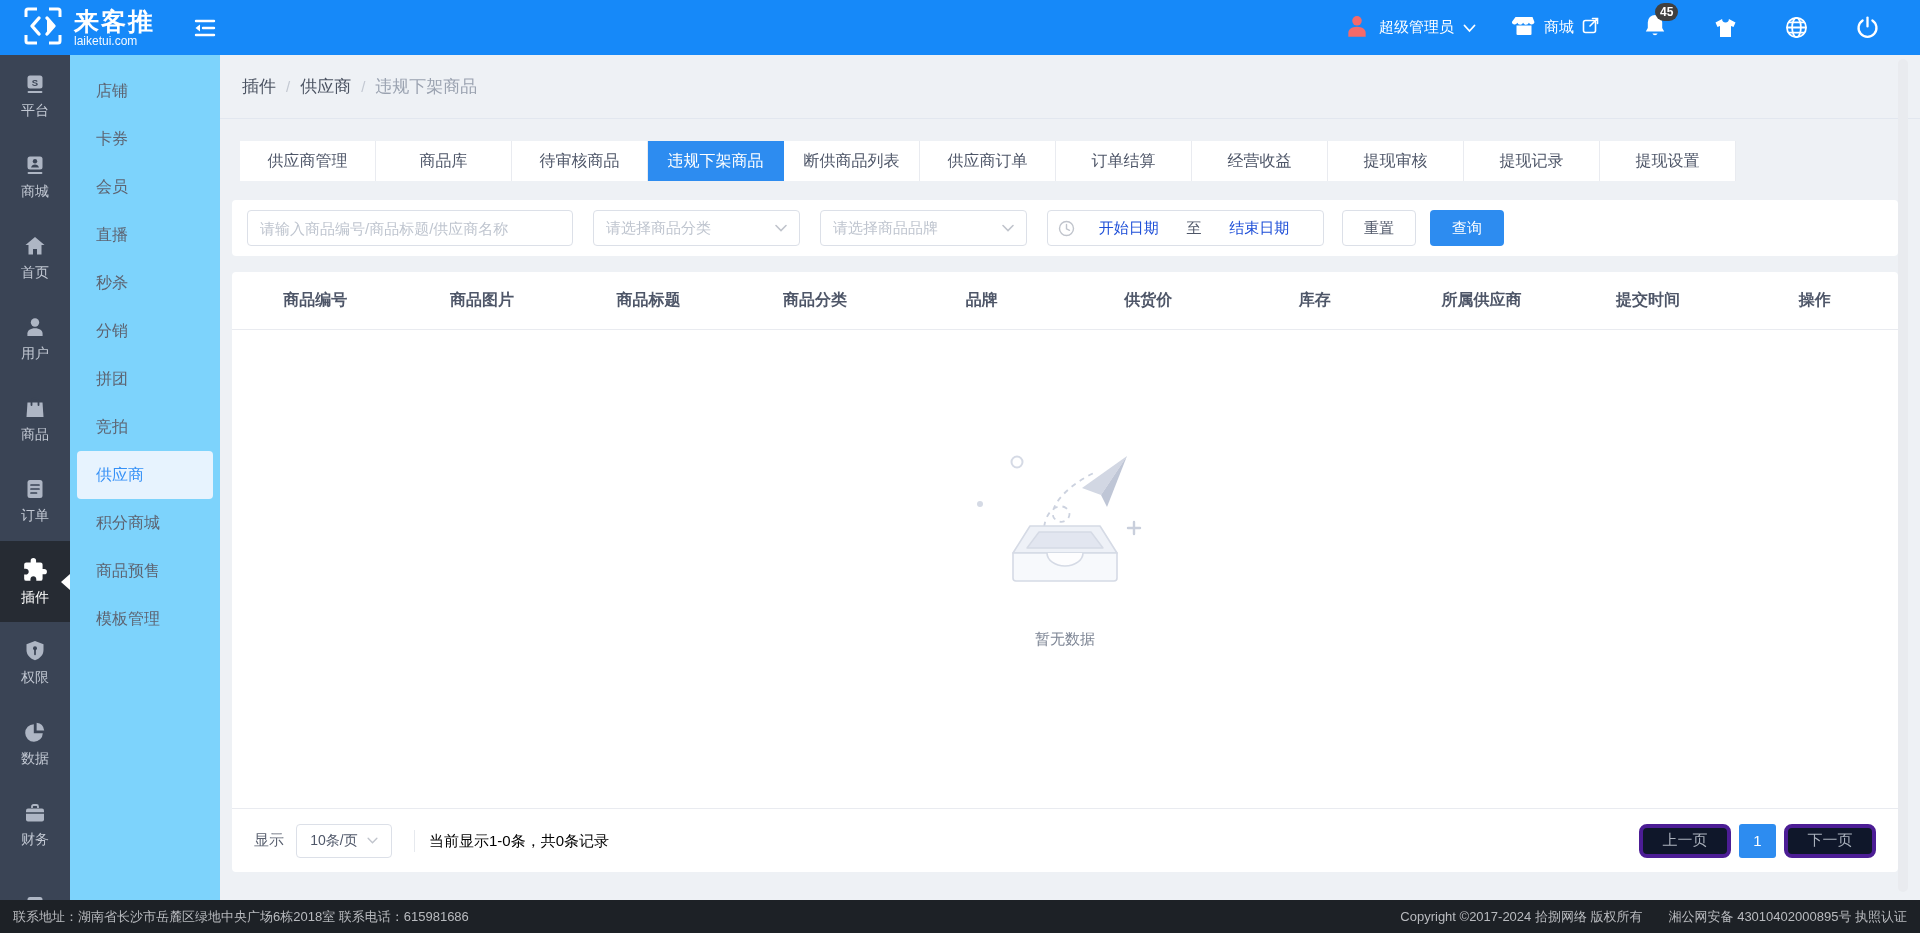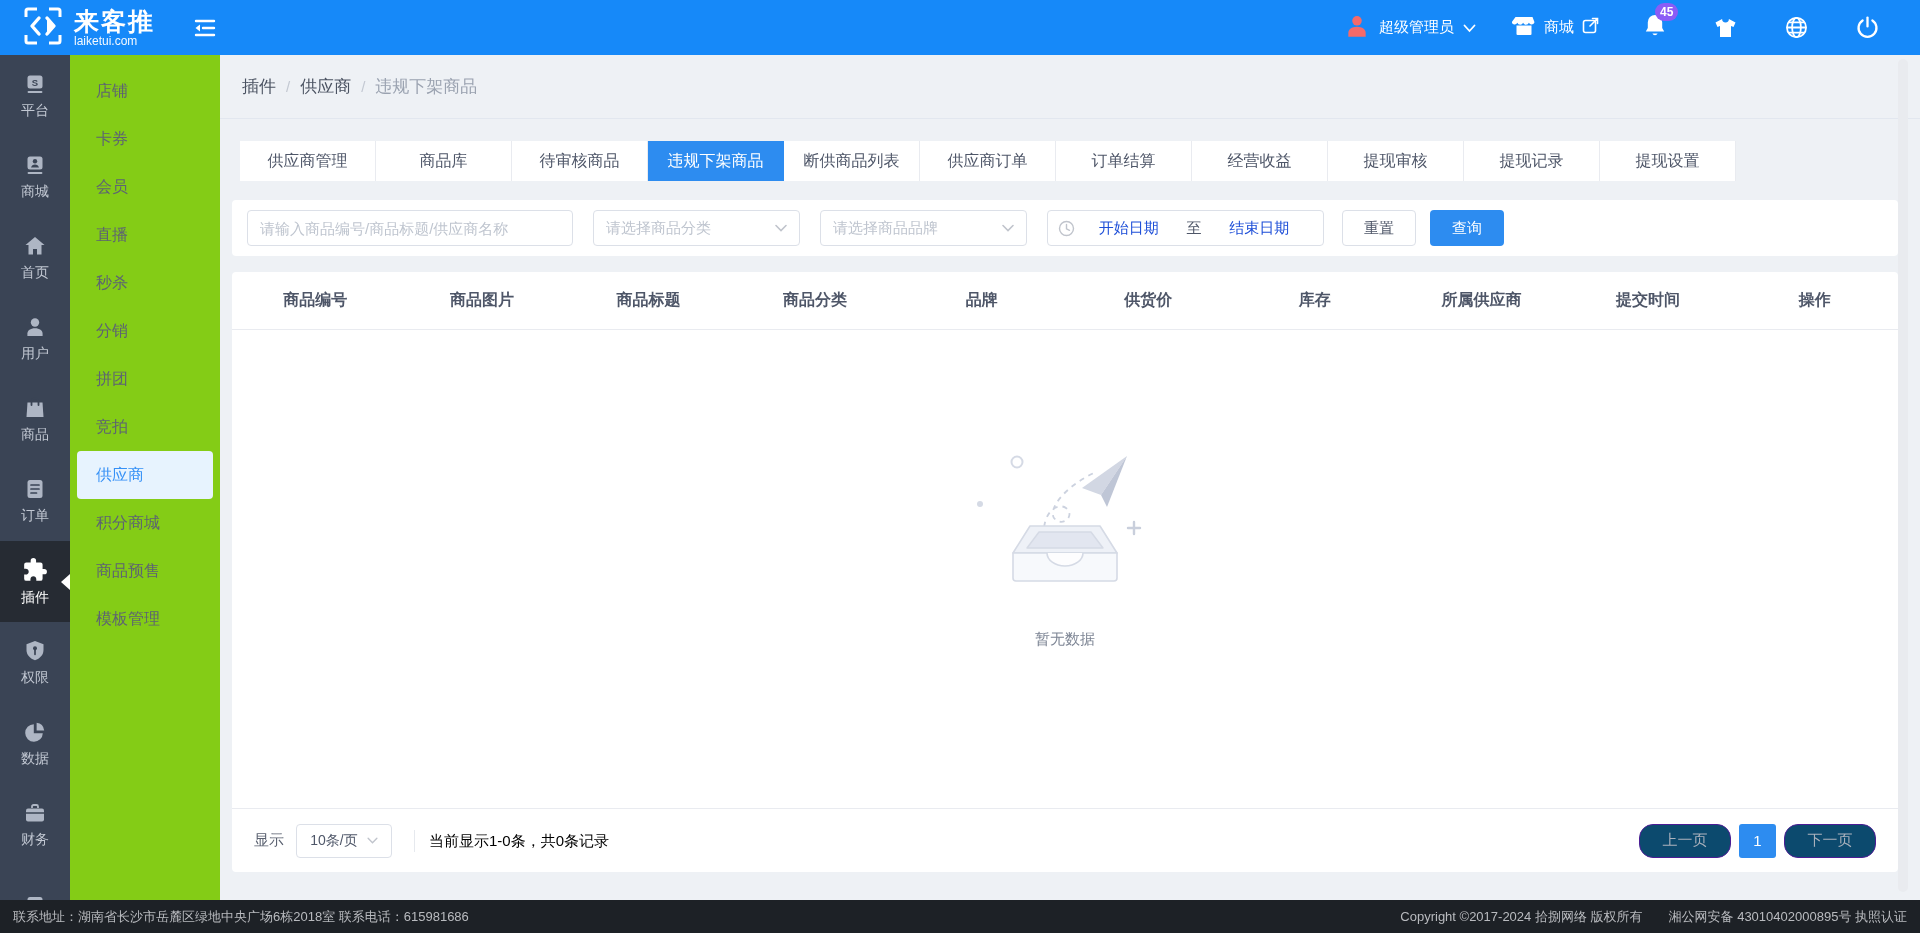--- a/index.html
+++ b/index.html
@@ -12,33 +12,33 @@
   .logo-text { margin-left:10px; }
   .logo-title { font-size:25px; font-weight:bold; letter-spacing:2px; line-height:27px; }
   .logo-sub { font-size:12px; line-height:13px; opacity:.95; }
   .collapse-btn { margin-left:14px; cursor:pointer; display:flex; }
   .topbar-right { margin-left:auto; display:flex; align-items:center; padding-right:40px; }
   .user-group { display:flex; align-items:center; gap:9px; cursor:pointer; }
   .user-name { font-size:15px; }
   .mall-group { display:flex; align-items:center; gap:8px; margin-left:36px; cursor:pointer; }
   .mall-label { font-size:15px; }
   .bell-wrap { position:relative; margin-left:44px; cursor:pointer; }
-  .badge { position:absolute; top:-10px; left:12px; background:#8b5cf6; color:#fff; font-size:12px; font-weight:bold; line-height:18px; padding:0 5px; border-radius:9px; }
+  .badge { position:absolute; top:-10px; left:12px; background:#404040; color:#fff; font-size:12px; font-weight:bold; line-height:18px; padding:0 5px; border-radius:9px; }
   .tb-icon { margin-left:46px; cursor:pointer; display:flex; }
 
   
   .sidebar { position:absolute; left:0; top:55px; width:70px; height:845px; background:#3a4455; overflow:hidden; z-index:20; }
   .side-item { height:81px; display:flex; flex-direction:column; align-items:center; justify-content:center; gap:6px; color:#c2c8d3; font-size:14px; cursor:pointer; position:relative; }
   .side-item svg { color:#aeb6c4; }
   .side-item.active { background:#262b33; color:#fff; }
   .side-item.active svg { color:#fff; }
   .notch { position:absolute; right:0; top:50%; transform:translateY(-50%); width:0; height:0; border-top:8px solid transparent; border-bottom:8px solid transparent; border-right:9px solid #fff; }
 
   
-  .submenu { position:absolute; left:70px; top:55px; width:150px; height:845px; background:#84cc16; z-index:10; padding-top:12px; }
+  .submenu { position:absolute; left:70px; top:55px; width:150px; height:845px; background:#7dd3fc; z-index:10; padding-top:12px; }
   .sub-item { height:48px; line-height:48px; padding-left:26px; font-size:16px; color:#5d6472; cursor:pointer; }
   .sub-item.active { background:#e7f3fe; color:#3590f6; margin:0 7px; padding-left:19px; border-radius:4px; }
 
   
   .main { position:absolute; left:220px; top:55px; right:0; bottom:33px; }
   .breadcrumb-bar { height:64px; border-bottom:1px solid #e2e7ef; display:flex; align-items:center; padding-left:22px; font-size:17px; }
   .crumb { color:#4a5261; cursor:pointer; }
   .crumb.last { color:#9aa2b0; cursor:default; }
   .crumb-sep { color:#c3c8d2; margin:0 10px; font-size:15px; }
 
@@ -61,21 +61,21 @@
   .th { flex:1; text-align:center; font-size:16px; font-weight:bold; color:#4e5668; }
   .empty { text-align:center; padding-top:116px; }
   .empty svg { display:block; margin:0 auto; }
   .empty-text { margin-top:26px; font-size:15px; color:#7d8594; }
 
   .pag { position:absolute; left:0; right:0; bottom:0; height:64px; border-top:1px solid #e9ebf0; display:flex; align-items:center; padding:0 22px; }
   .pag-label { font-size:15px; color:#5a6170; }
   .pag-size { width:96px; height:34px; border:1px solid #dce0e8; border-radius:4px; margin:0 12px; display:flex; align-items:center; justify-content:center; gap:9px; font-size:14px; color:#4e5668; cursor:pointer; }
   .pag-summary { margin-left:10px; font-size:15px; color:#000000; border-left:1px solid #e6e9ee; padding-left:14px; height:22px; line-height:22px; }
   .pag-right { margin-left:auto; display:flex; align-items:center; }
-  .pg-btn { width:92px; height:34px; border:1px solid #4c1d95; border-radius:14px; background:#0c4a6e; color:#aab1bc; font-size:15px; cursor:pointer; font-family:inherit; }
+  .pg-btn { width:92px; height:34px; border:4px solid #4c1d95; border-radius:8px; background:#0f172a; color:#aab1bc; font-size:15px; cursor:pointer; font-family:inherit; }
   .pg-cur { width:37px; height:34px; background:#2d8cf0; color:#fff; border-radius:3px; display:flex; align-items:center; justify-content:center; margin:0 8px; font-size:15px; cursor:pointer; }
 
   .scroll-track { position:absolute; right:12px; top:4px; bottom:8px; width:10px; background:#e9ebef; border-radius:5px; }
 
   
   .footer { position:absolute; left:0; bottom:0; width:1920px; height:33px; background:#1d2126; display:flex; align-items:center; justify-content:space-between; padding:0 13px; font-size:13px; color:#b9bbbf; z-index:40; }
   .footer-right { display:flex; gap:26px; }
 </style>
 </head>
 <body>

